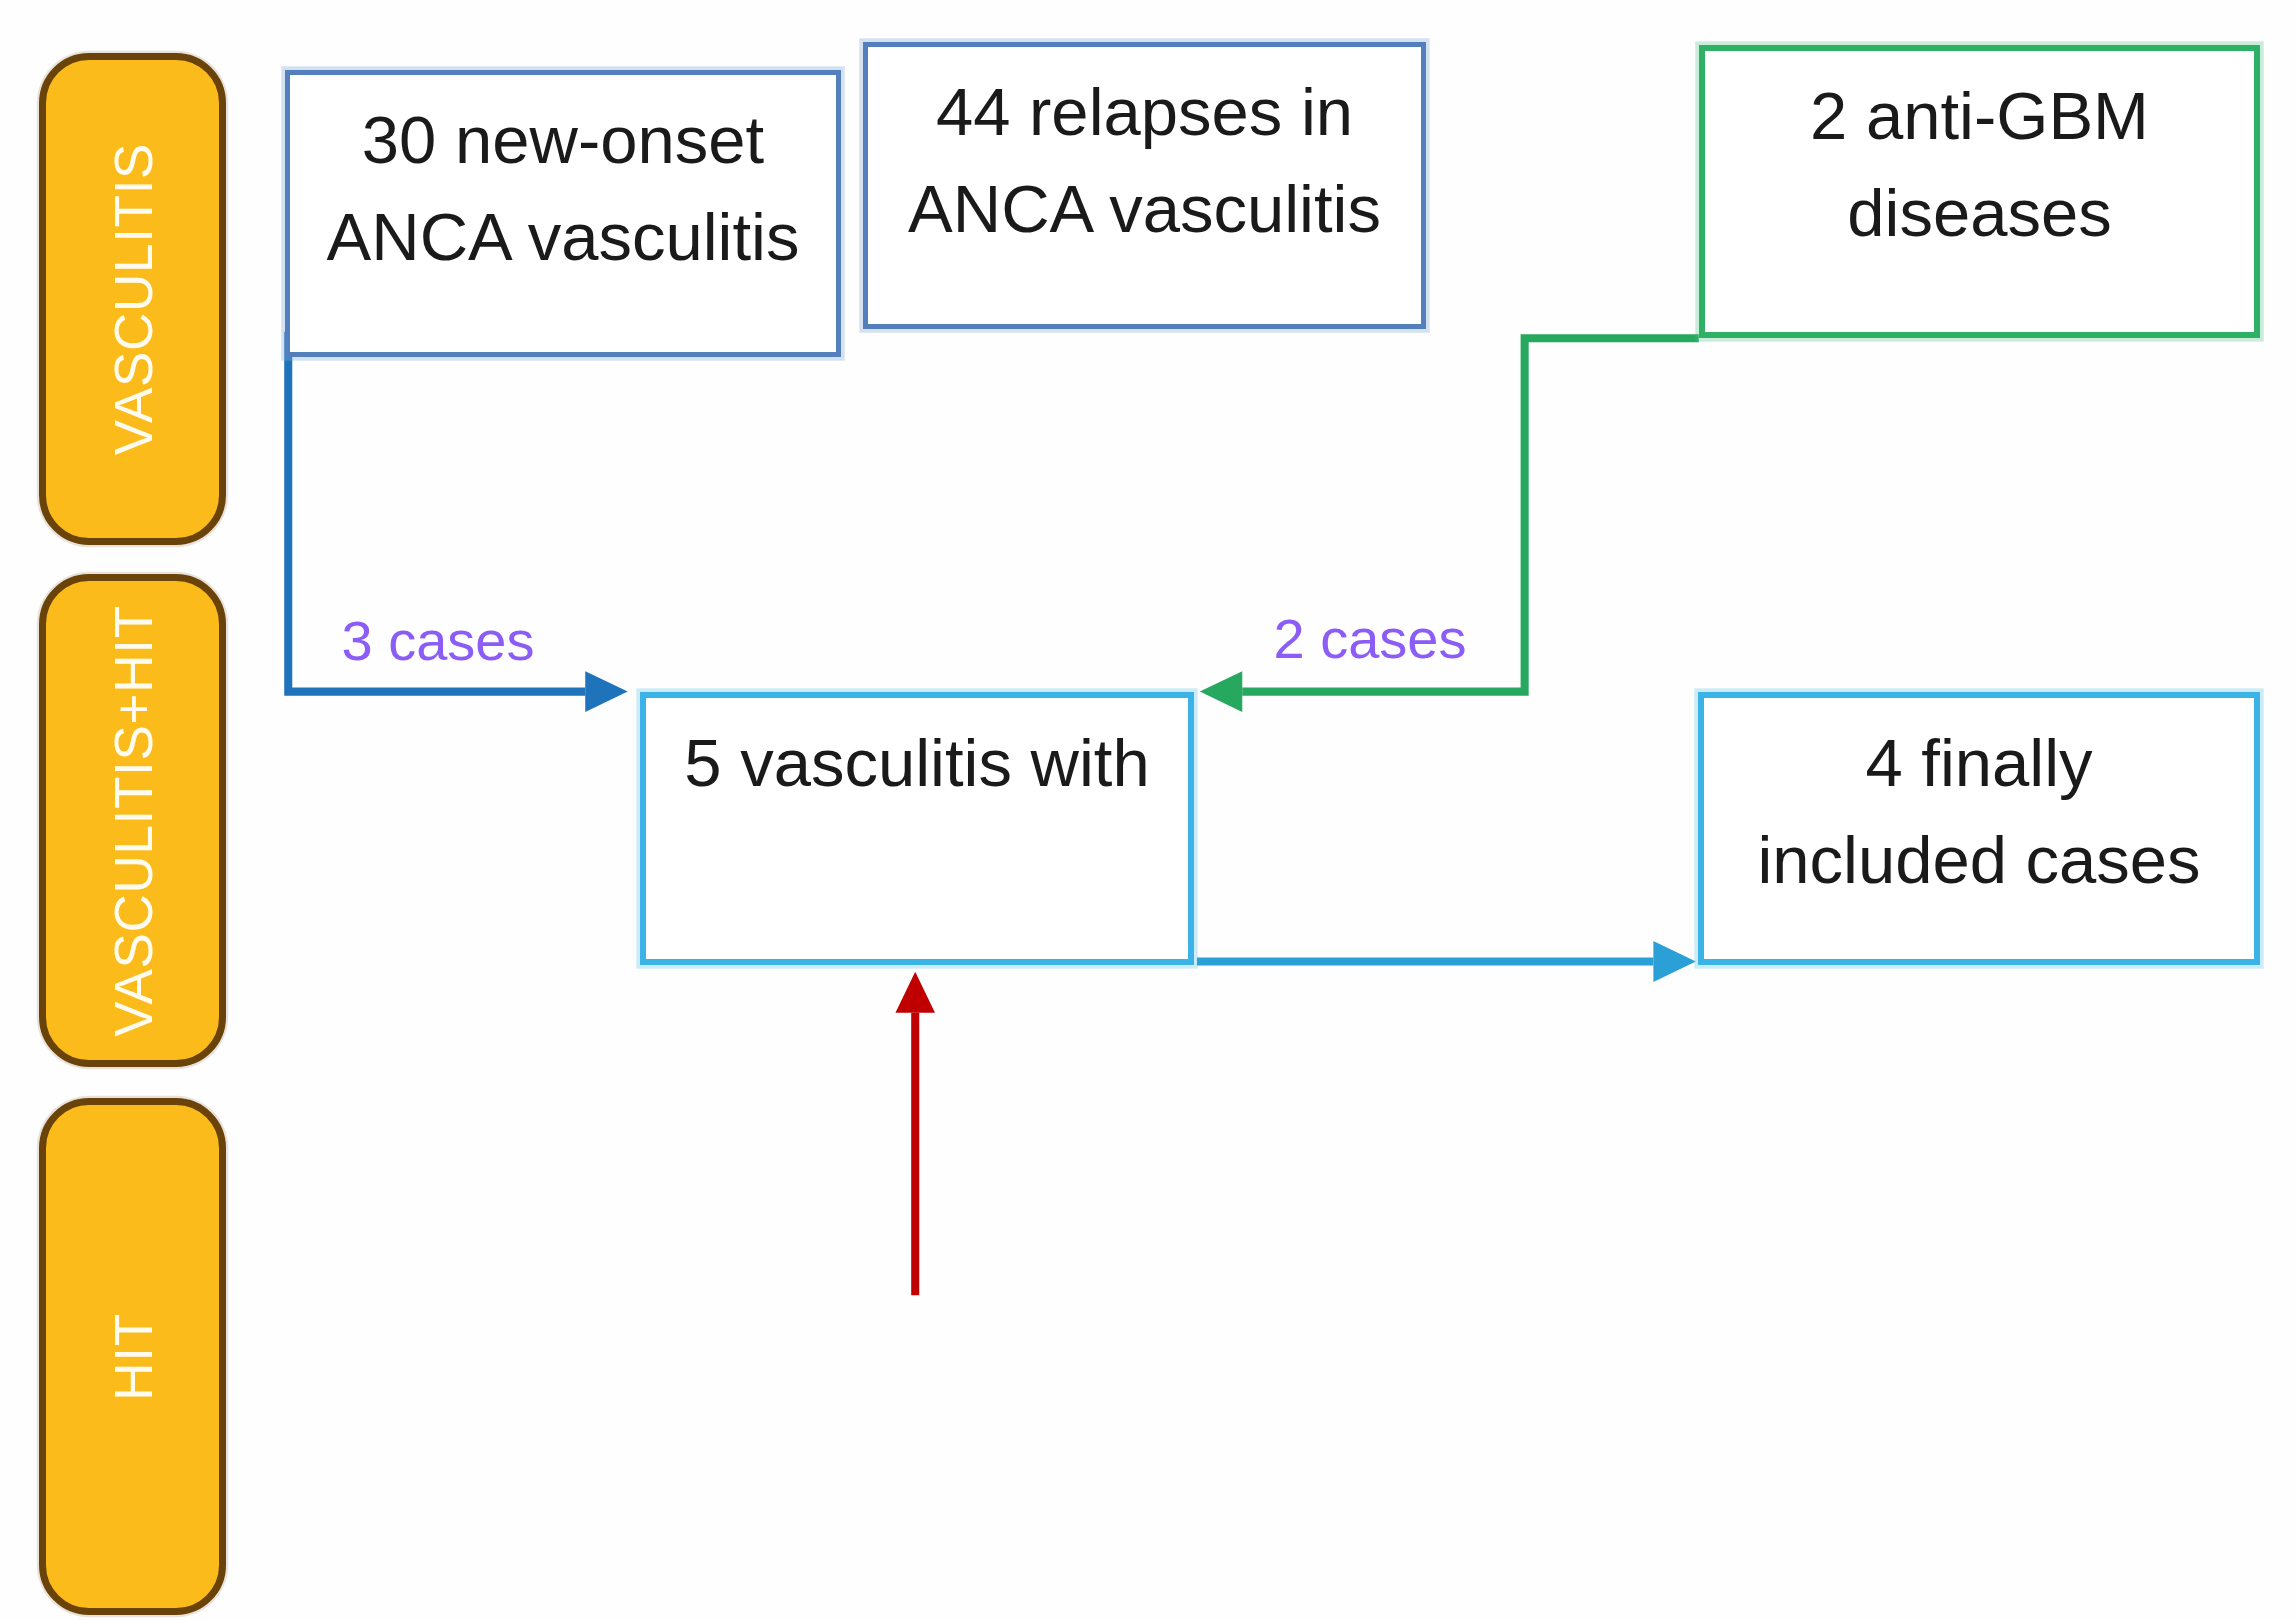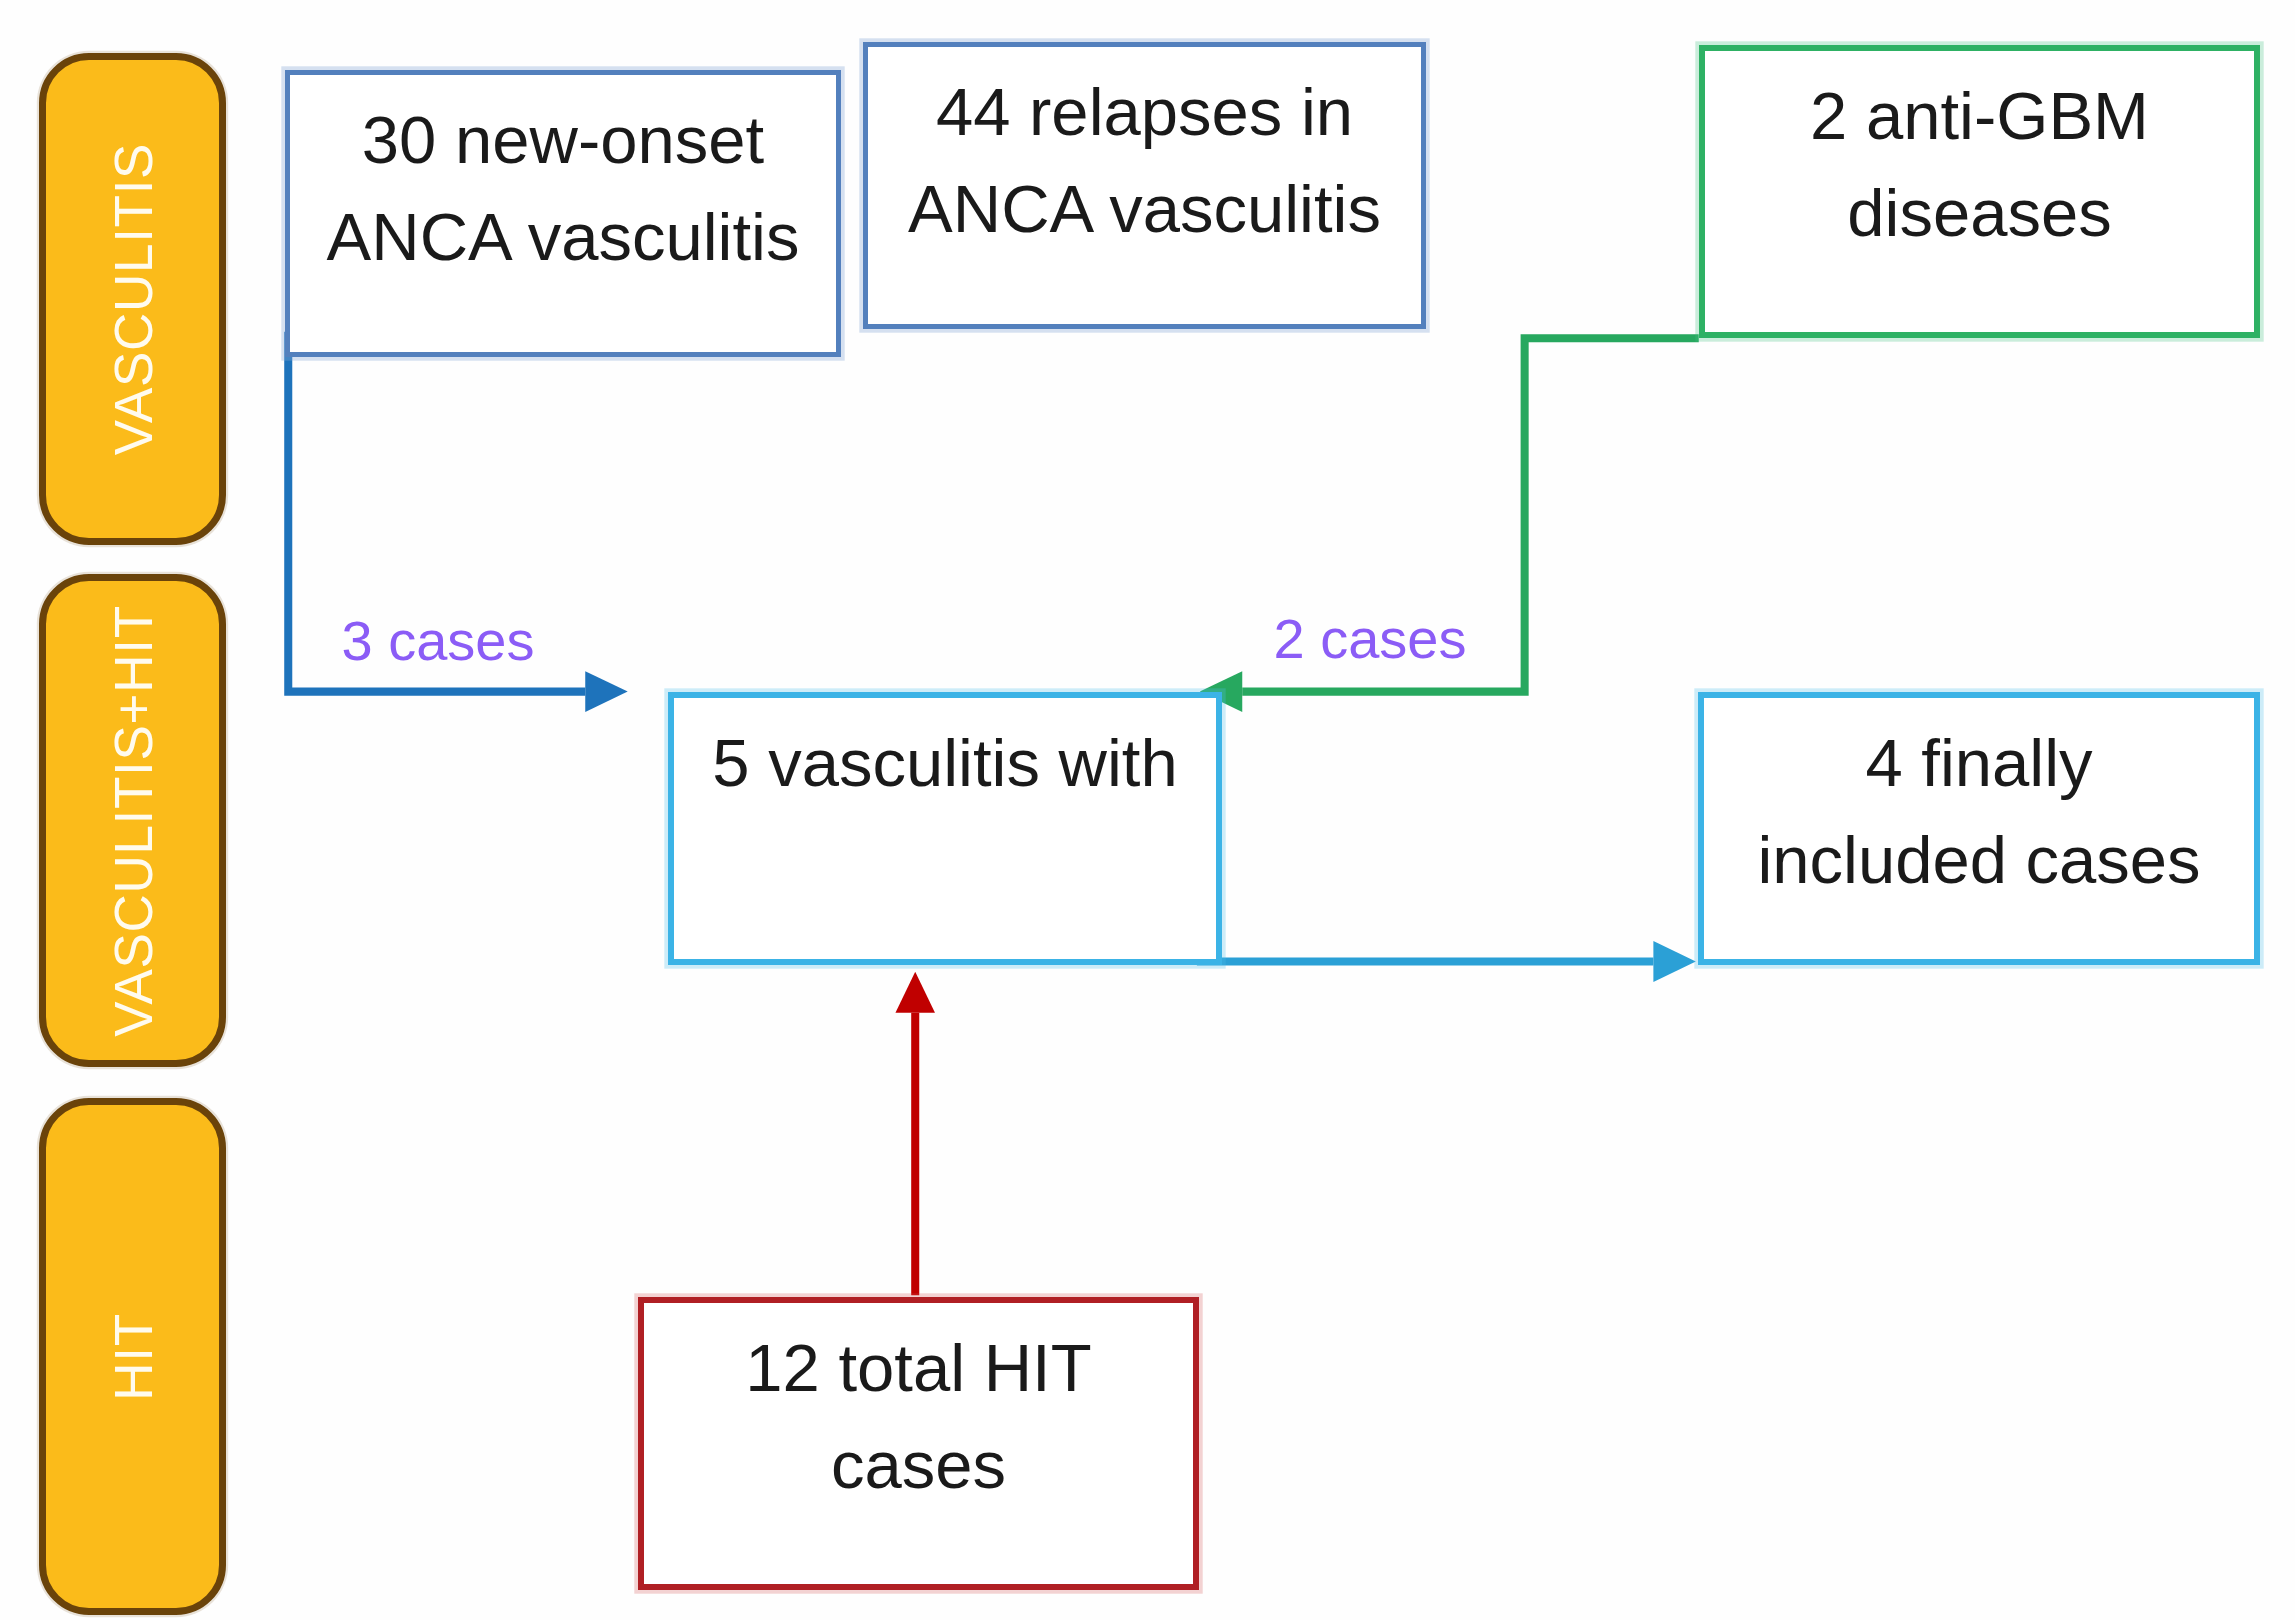--- a/index.html
+++ b/index.html
@@ -40,21 +40,21 @@
     color:#1a1a1a;
     font-size:67px;
     line-height:97px;
     padding-top:16px;
     white-space:nowrap;
   }
   .fbox .bline{display:block;}
   .box-new-onset   {left:285px; top:42px;  width:556px; height:287px; border:5.9px solid #5380BD; box-shadow:0 0 0 3.7px rgba(137,169,214,.35);margin-top:28px;}
   .box-relapses    {left:863px;top:42px;  width:563px; height:287px; border:5.9px solid #5380BD; box-shadow:0 0 0 3.7px rgba(137,169,214,.35);}
   .box-anti-gbm    {left:1699px;top:45px;  width:561px; height:293px; border:6.6px solid #2EB164; box-shadow:0 0 0 3.7px rgba(70,195,130,.28);}
-  .box-vasc-hit    {left:640px; top:692px; width:554px; height:273px; border:6.6px solid #3BB3E6; box-shadow:0 0 0 3.7px rgba(80,190,235,.28);margin-left:28px;}
+  .box-vasc-hit    {left:640px; top:692px; width:554px; height:273px; border:6.6px solid #3BB3E6; box-shadow:0 0 0 3.7px rgba(80,190,235,.28);}
   .box-included    {left:1698px;top:692px; width:562px; height:273px; border:6.6px solid #3BB3E6; box-shadow:0 0 0 3.7px rgba(80,190,235,.28);}
   .box-total-hit   {left:638px; top:1297px;width:561px; height:293px; border:6.6px solid #B01F24; box-shadow:0 0 0 3.7px rgba(210,80,80,.25);}
   
   #wires{position:absolute;left:0;top:0;width:2295px;height:1621px;}
   
   .wire-label{
     position:absolute;
     transform:translate(-50%,-50%);
     font-size:56px;
     color:#8b5cf6;
@@ -111,22 +111,18 @@
 
   <div class="fbox box-vasc-hit" style="border-color: rgb(59, 179, 230);">
     <span class="bline">5 vasculitis with</span>
   </div>
 
   <div class="fbox box-included" style="border-color: rgb(59, 179, 230);">
     <span class="bline">4 finally</span>
     <span class="bline">included cases</span>
   </div>
 
-  <div class="fbox box-total-hit" style="border-color: rgb(176, 31, 36);">
-    <span class="bline">12 total HIT</span>
-    <span class="bline">cases</span>
-  </div>
 
   <div class="wire-label lbl-3cases">3 cases</div>
   <div class="wire-label lbl-2cases">2 cases</div>
 
 </div>
 
 
 </body></html>

